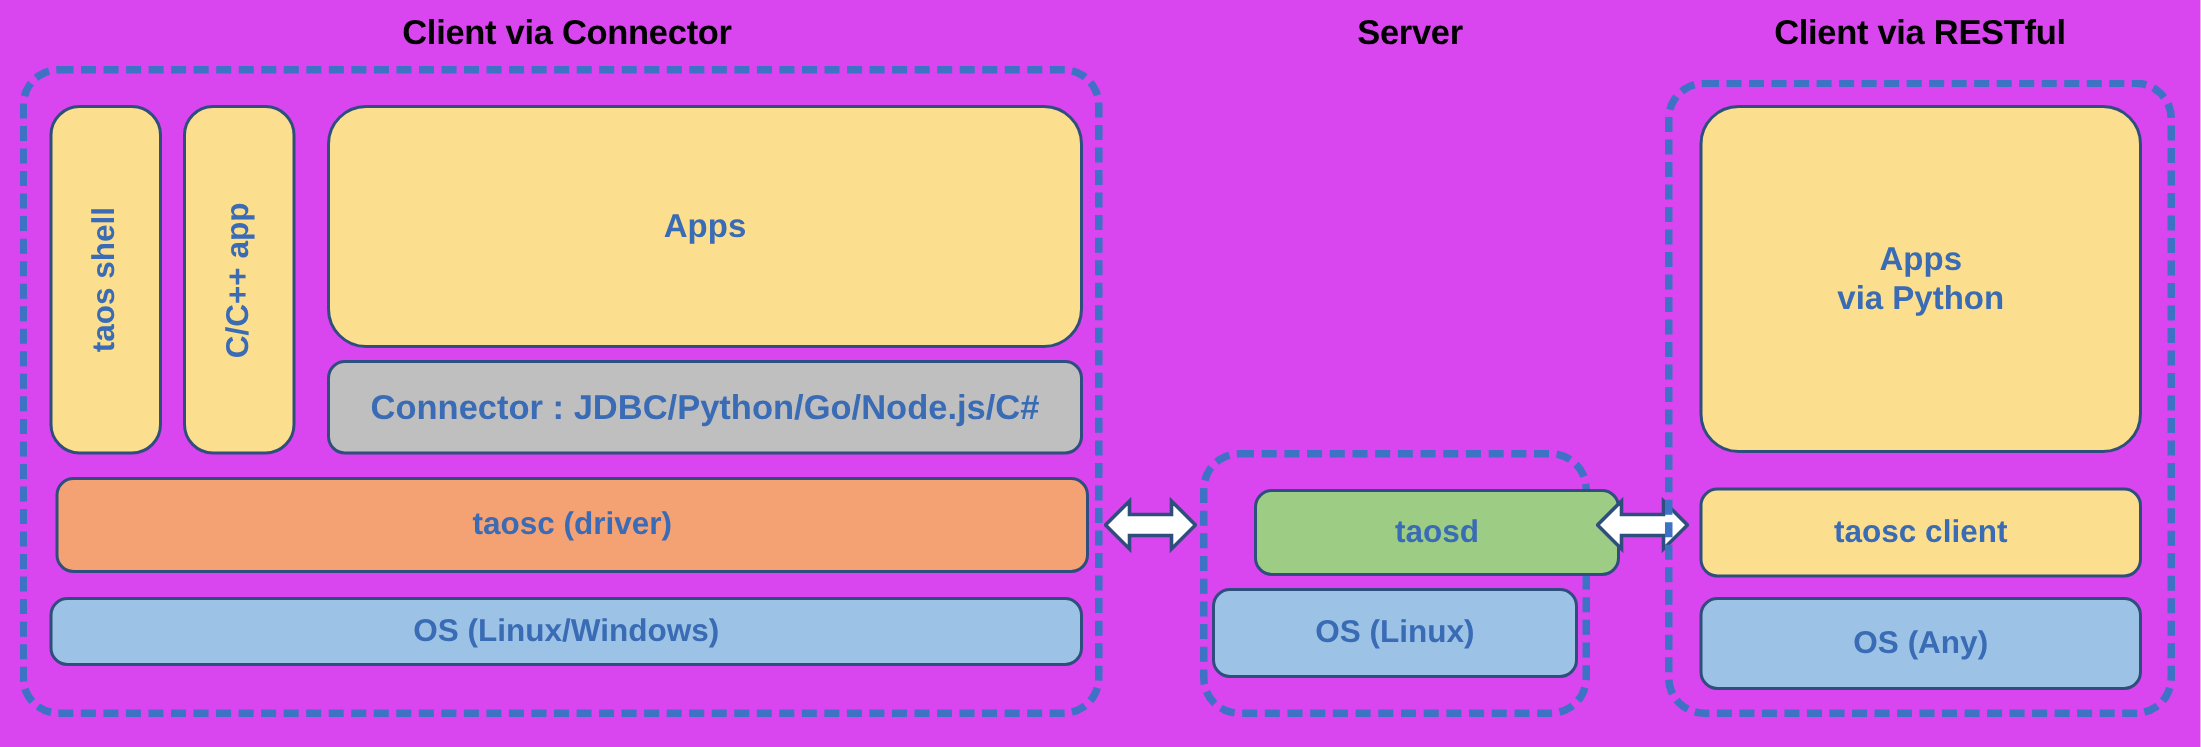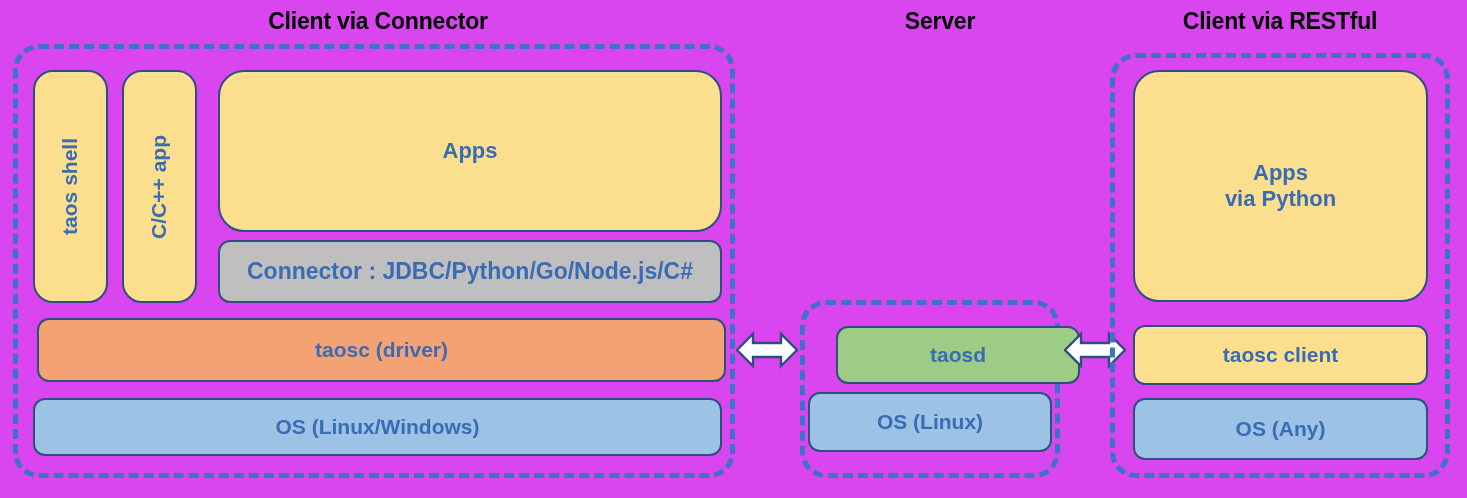--- a/index.html
+++ b/index.html
@@ -101,21 +101,21 @@
   </div>
 
   <div class="box fill-grey fs-17" style="left:218px; top:240px; width:504px; height:63px;">
     <span>Connector : JDBC/Python/Go/Node.js/C#</span>
   </div>
 
   <div class="box fill-orange fs-21" style="left:37px; top:318px; width:689px; height:64px;">
     <span>taosc (driver)</span>
   </div>
 
-  <div class="box fill-blue fs-21" style="left:33px; top:398px; width:689px; height:58px;">
+  <div class="box fill-blue fs-21" style="left:33px; top:398px; width:689px; height:46px;">
     <span>OS (Linux/Windows)</span>
   </div>
 
   <div class="arrow" style="left:736px; top:327px;">
     <svg width="62" height="46" viewBox="0 0 62 46">
       <polygon points="1,23 17,7 17,16 45,16 45,7 61,23 45,39 45,30 17,30 17,39" fill="#ffffff" stroke="#2E4F7E" stroke-width="2.4" stroke-linejoin="miter"></polygon>
     </svg>
   </div>
 
   <div class="group" style="left:800px; top:300px; width:260px; height:178px;"></div>

